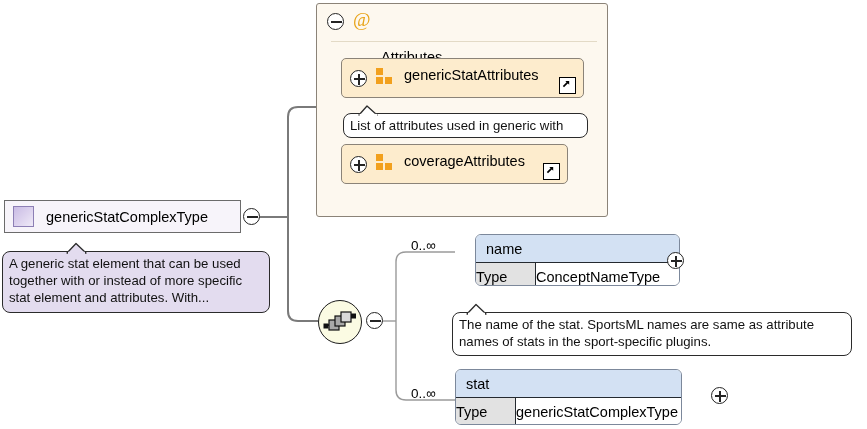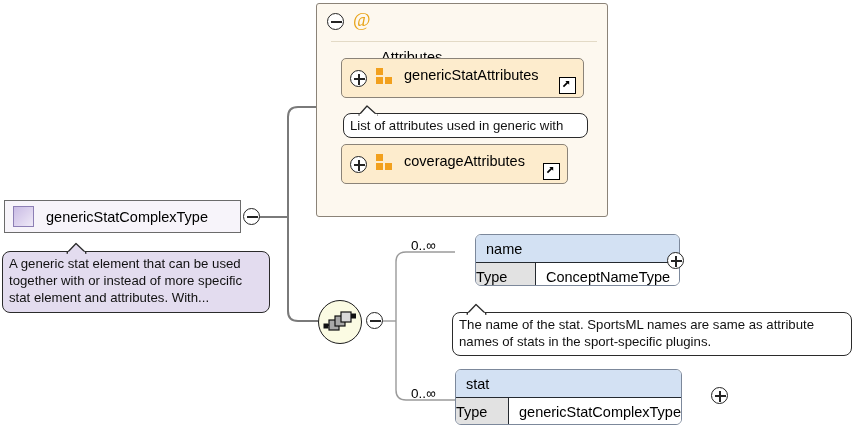--- a/index.html
+++ b/index.html
@@ -160,21 +160,20 @@
     border-right: 1.2px solid #24292f;
     display: flex; align-items: center;
     font-size: 14.5px;
     color: #000;
     box-sizing: border-box;
   }
   .elembox .eval {
     flex: 1;
     background: #ffffff;
     display: flex; align-items: center;
-    padding-left: 10px;
     font-size: 14.5px;
     color: #000;
   }
 
   
   .occ {
     position: absolute;
     font-size: 13.5px;
     color: #000;
     white-space: nowrap;

